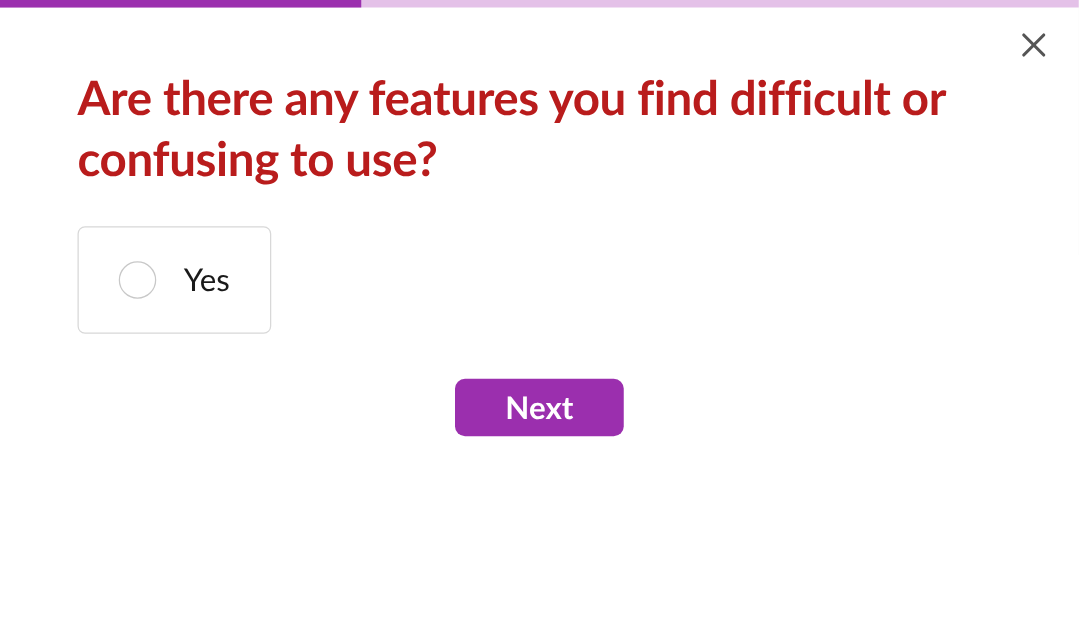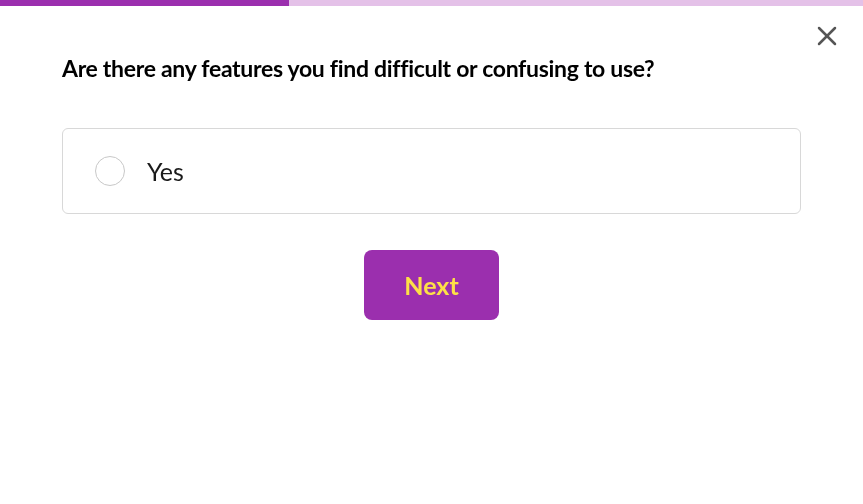--- a/index.html
+++ b/index.html
@@ -47,30 +47,30 @@
       padding: 0;
     }
     .close-button svg {
       width: 24px;
       height: 24px;
     }
     .content {
       padding: 48px 62px 0 62px;
     }
     .question-title {
-      font-size: 23px;
+      font-size: 38px;
       font-weight: 700;
-      color: #000000;
+      color: #b91c1c;
       line-height: 1.3;
-      margin-bottom: 44px;
+      margin-bottom: 28px;
       letter-spacing: -0.3px;
     }
     .options-container {
       display: flex;
-      flex-direction: column;
+      flex-direction: row;
       gap: 19px;
     }
     .option-item {
       border: 1px solid #d8d8d8;
       border-radius: 6px;
       padding: 27px 32px;
       display: flex;
       align-items: center;
       gap: 22px;
       cursor: pointer;
@@ -89,24 +89,24 @@
       font-weight: 400;
       color: #1a1a1a;
     }
     .button-container {
       display: flex;
       justify-content: center;
       margin-top: 36px;
     }
     .next-button {
       background: #9b2fae;
-      color: #fde047;
+      color: #ffffff;
       border: none;
       border-radius: 8px;
-      padding: 20px 40px;
+      padding: 8px 40px;
       font-size: 25px;
       font-weight: 700;
       cursor: pointer;
       font-family: inherit;
     }
   </style>
 </head>
 <body>
 
 <div class="modal-container">

